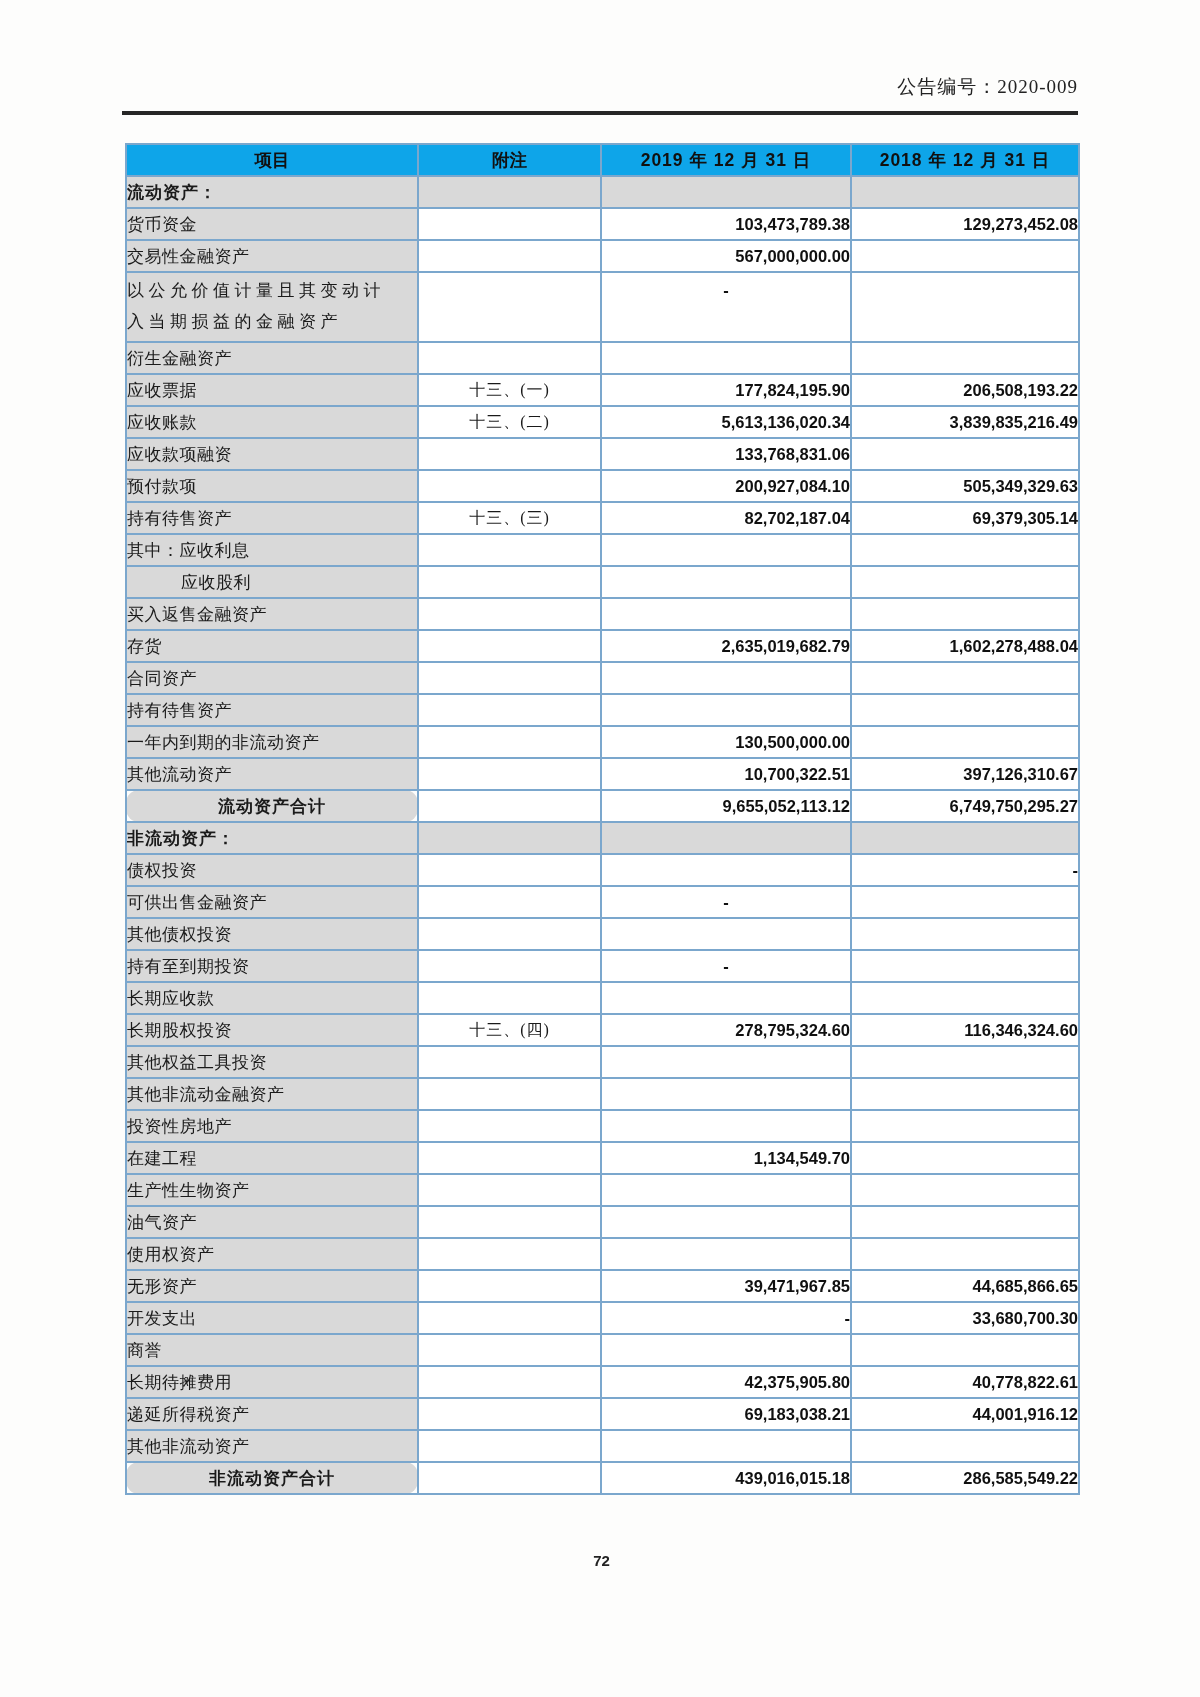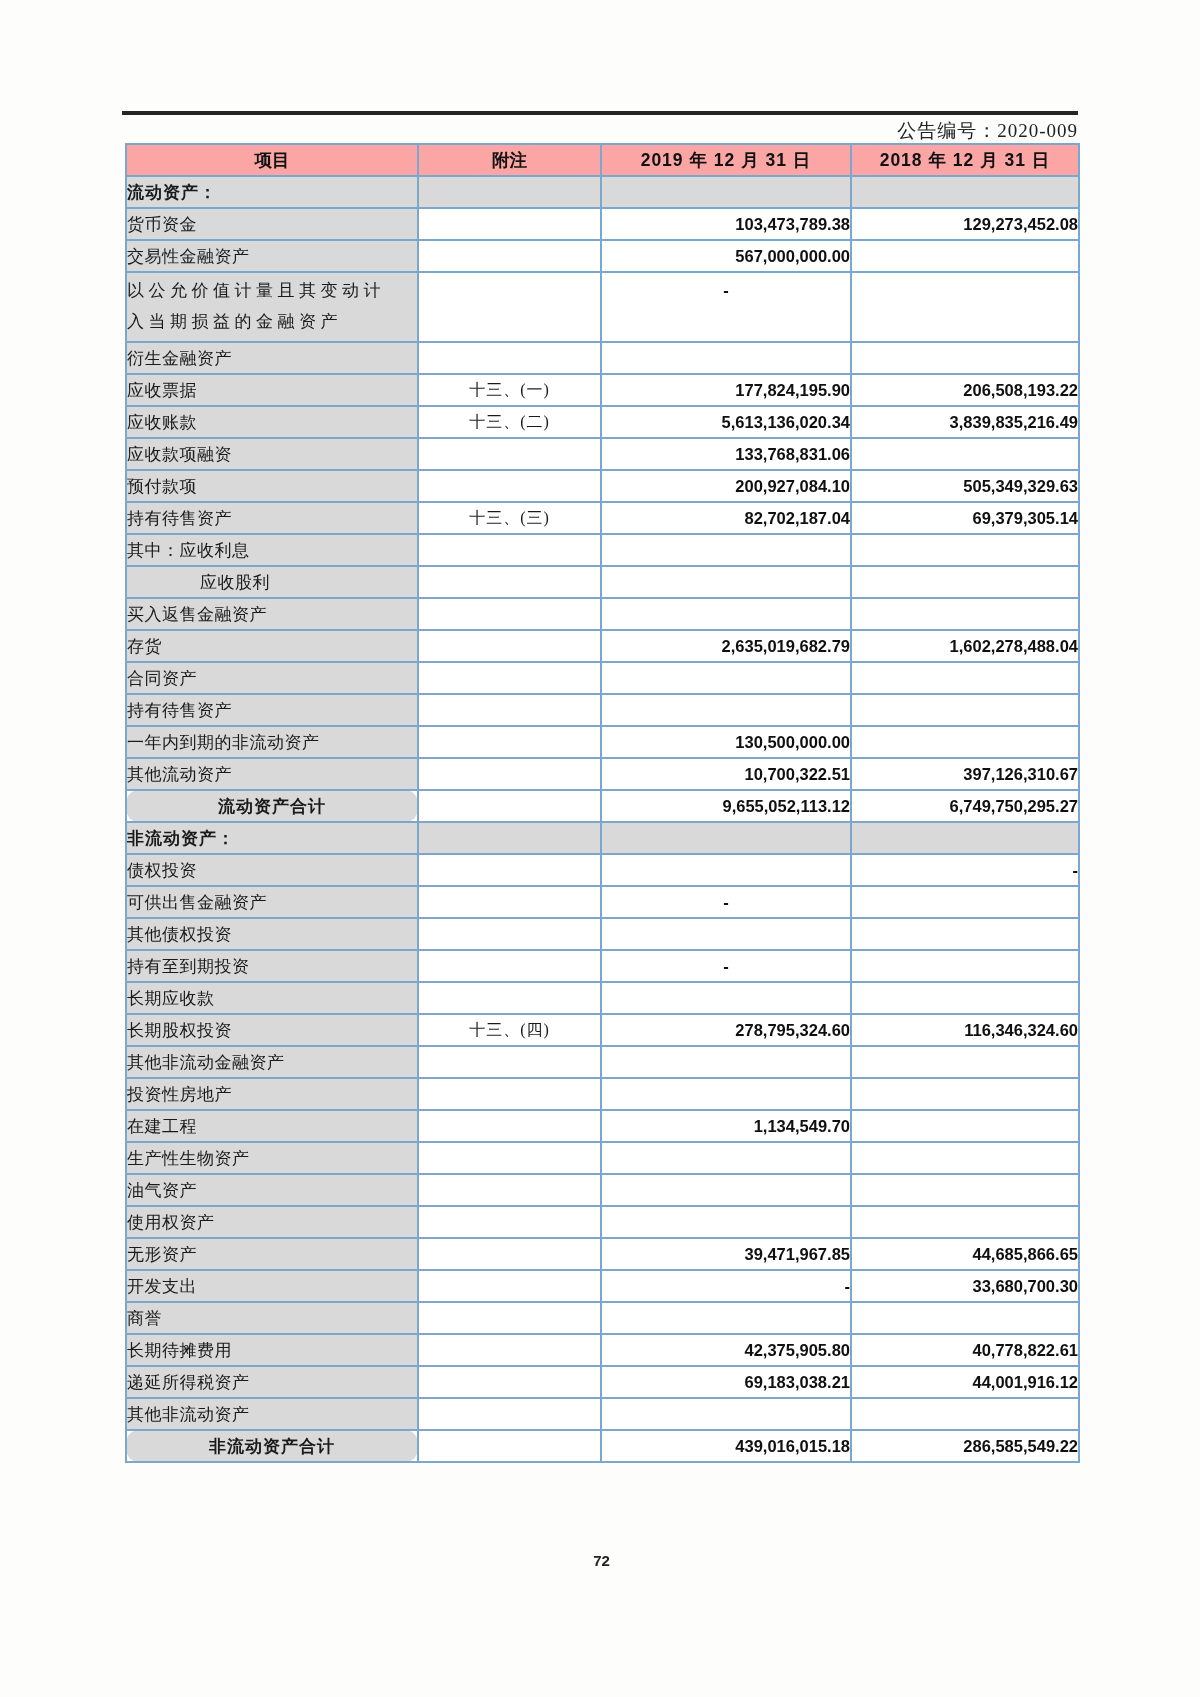--- a/index.html
+++ b/index.html
@@ -14,21 +14,20 @@
     color: #1a1a1a;
     overflow: hidden;
   }
   .doc-number {
     position: absolute;
     top: 74px;
     right: 122px;
     font-size: 19px;
     letter-spacing: 1px;
     color: #222;
-    margin-top: 44px;
   }
   .header-rule {
     position: absolute;
     top: 111px;
     left: 122px;
     width: 956px;
     height: 3.5px;
     background: #262626;
   }
   table.balance {
@@ -40,36 +39,36 @@
     table-layout: fixed;
   }
   table.balance th, table.balance td {
     border: 2px solid #7ba7cd;
     height: 30px;
     padding: 0;
     vertical-align: middle;
     overflow: hidden;
   }
   table.balance th {
-    background: #fca5a5;
+    background: #0ea5e9;
     font-size: 17.5px;
     font-weight: bold;
     text-align: center;
     color: #111;
   }
   th.num-font { font-family: "Liberation Sans", sans-serif; font-size: 17px; letter-spacing: 1px; }
   td.c-item {
     background: #d9d9d9;
     font-size: 17px;
     letter-spacing: 0.5px;
     padding-left: 13px;
     padding-right: 8px;
     text-align: left;
   }
-  td.c-item.indent { padding-left: 73px; margin-top: 20px; }
+  td.c-item.indent { padding-left: 54px; margin-top: 20px; }
   tr.section-row td { background: #d9d9d9; }
   tr.section-row td.c-item { font-weight: bold; letter-spacing: 1px; }
   tr.total-row td.c-item { font-weight: bold; text-align: center; padding-left: 0; letter-spacing: 1px; border-radius: 13px; }
   td.c-note {
     background: #fff;
     text-align: center;
     font-size: 16px;
     letter-spacing: 1px;
   }
   td.c-num {
@@ -280,20 +279,26 @@
           <td class="c-num"></td>
           <td class="c-num"></td>
         </tr>
         <tr>
           <td class="c-item">长期股权投资</td>
           <td class="c-note">十三、(四)</td>
           <td class="c-num">278,795,324.60</td>
           <td class="c-num">116,346,324.60</td>
         </tr>
         <tr>
+          <td class="c-item">其他权益工具投资</td>
+          <td class="c-note"></td>
+          <td class="c-num"></td>
+          <td class="c-num"></td>
+        </tr>
+        <tr>
           <td class="c-item">其他非流动金融资产</td>
           <td class="c-note"></td>
           <td class="c-num"></td>
           <td class="c-num"></td>
         </tr>
         <tr>
           <td class="c-item">投资性房地产</td>
           <td class="c-note"></td>
           <td class="c-num"></td>
           <td class="c-num"></td>

